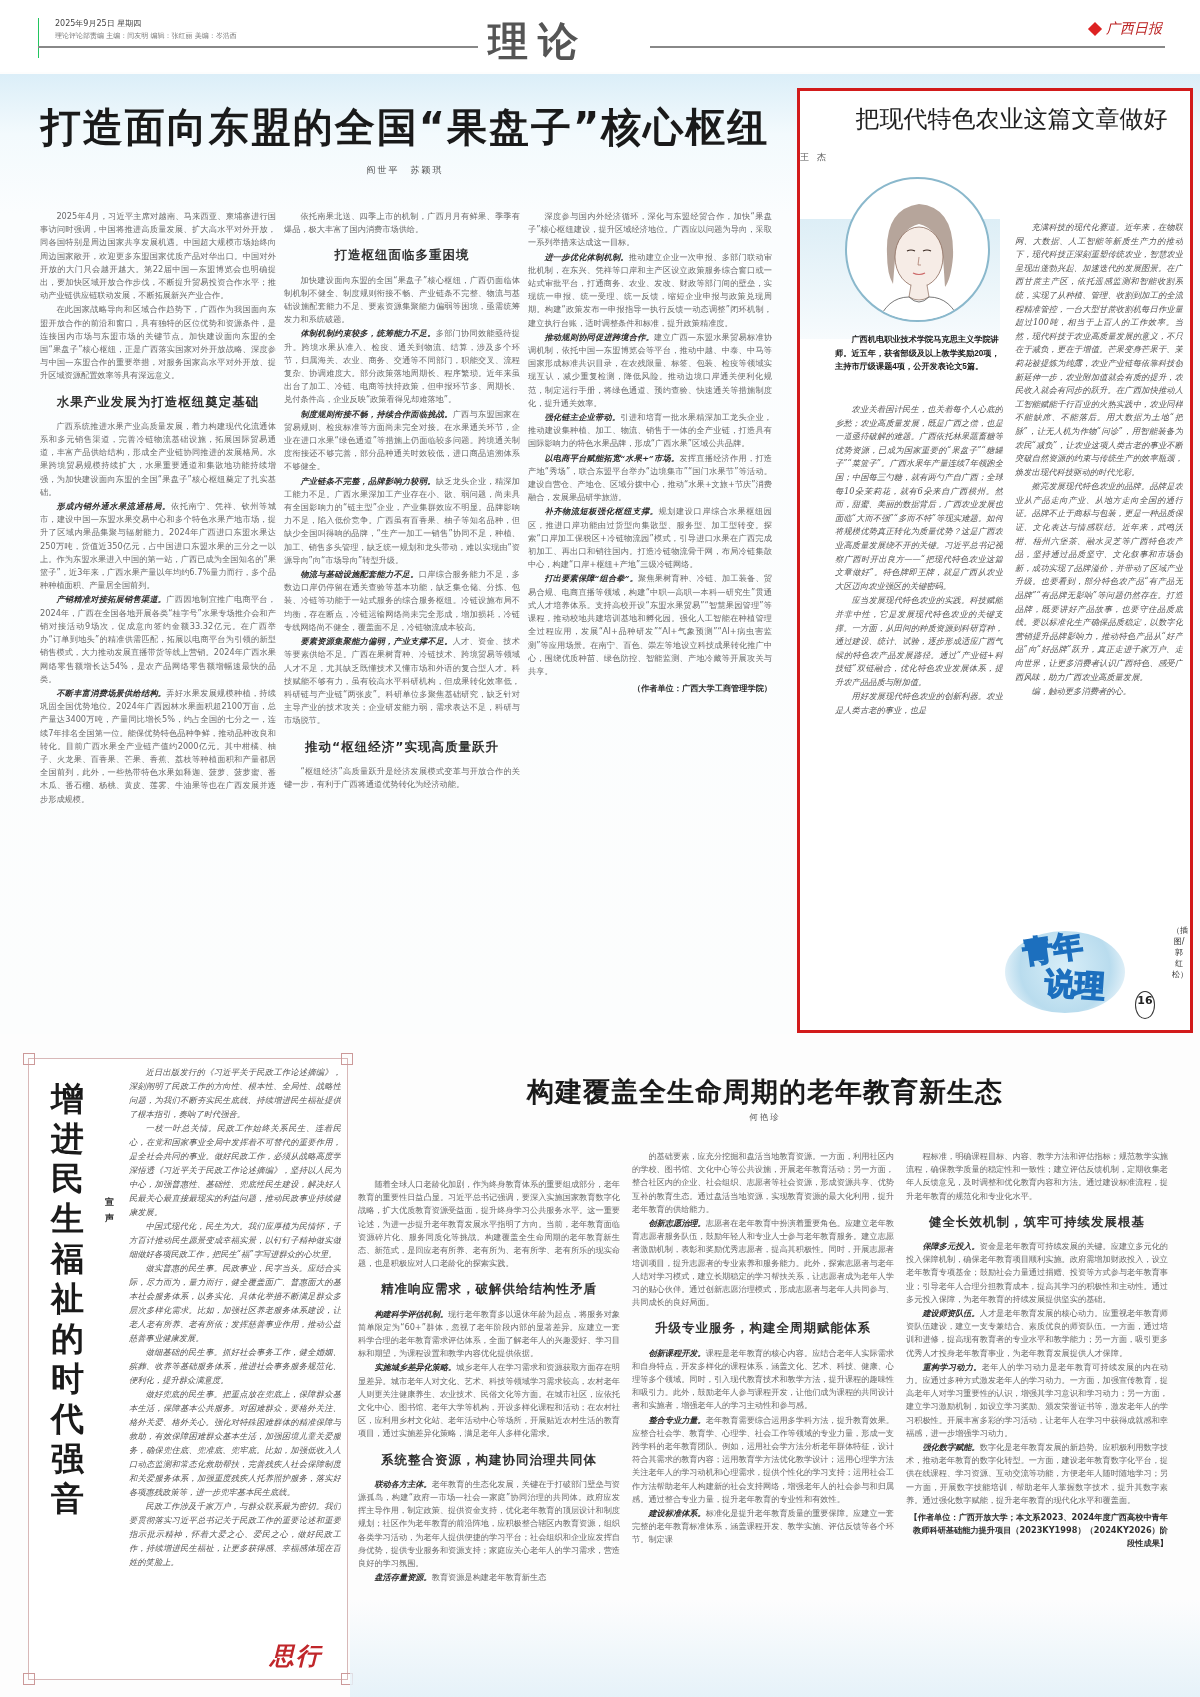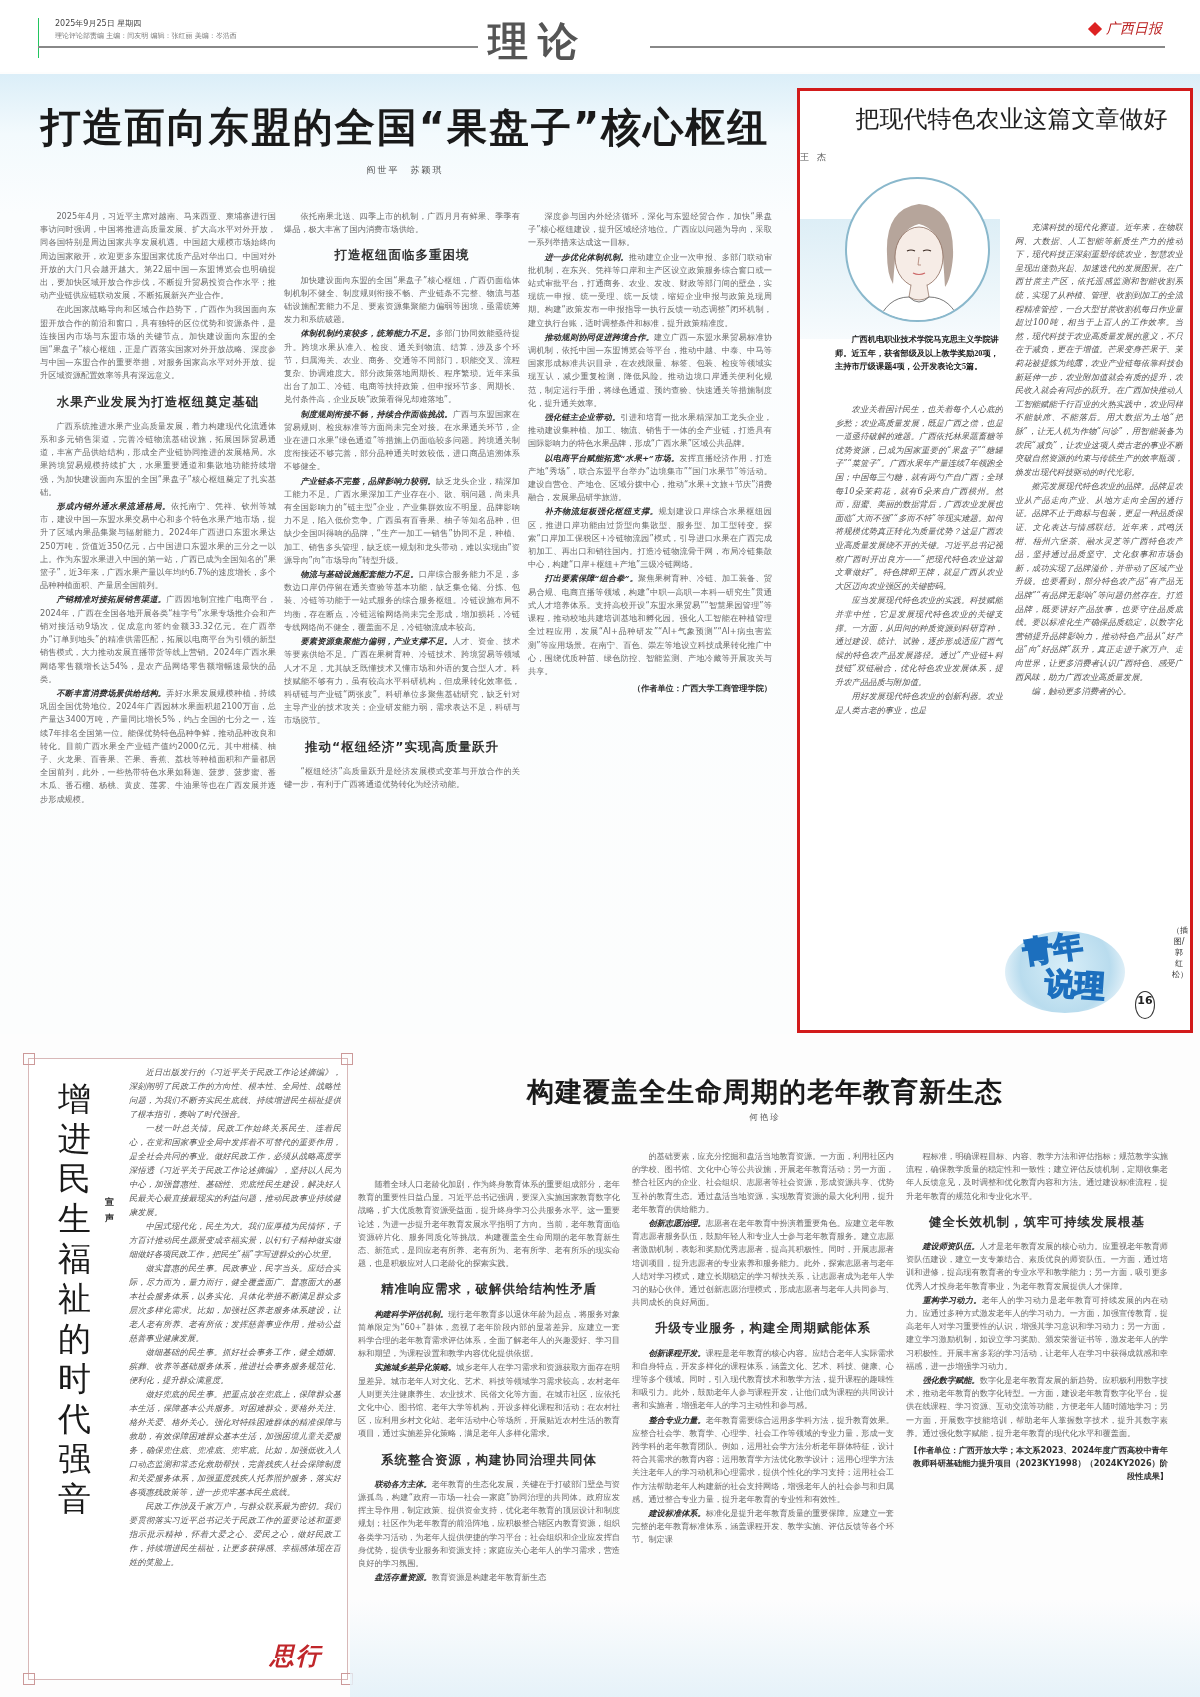--- a/index.html
+++ b/index.html
@@ -31,34 +31,34 @@
   .col p .lead { font-family: "DejaVu Serif", serif; font-style: italic; font-weight: bold; color: #333; }
   .col .subhead { font-family: "DejaVu Sans", sans-serif; font-weight: bold; font-size: 12.5px; color: #333; text-align: center; margin: 12px 0 12px; text-indent: 0; letter-spacing: 1px; }
   .col .credit { text-align: right; font-weight: bold; color: #333; text-indent: 0; margin-top: 4px; }
 
   
   .rbox { position: absolute; left: 797px; top: 88px; width: 396px; height: 945px; border: 3px solid #d21b1b; background: #fff; }
   .rbox .title { position: absolute; left: 0; top: 12px; width: 100%; text-align: center; font-size: 24px; color: #222; font-family: "DejaVu Sans", sans-serif; padding-left: 33px; }
   .rbox .author { position: absolute; left: 0; top: 60px; width: 100%; text-align: left; font-size: 9px; color: #555; letter-spacing: 8px; font-family: "DejaVu Sans", sans-serif; }
   .portrait-wrap { position: absolute; left: 45px; top: 86px; width: 145px; height: 145px; border-radius: 50%; border: 2px solid #8ab8cc; background: #fff; overflow: hidden; }
   .portrait-band { position: absolute; left: 0; top: 128px; width: 200px; height: 120px; background: linear-gradient(180deg, #ddeef6, #f7fbfd); }
-  .bio { position: absolute; left: 35px; top: 242px; width: 165px; font-family: Liberation Serif, serif; font-weight: bold; font-size: 8.2px; line-height: 13.5px; color: #222; text-indent: 2em; }
+  .bio { position: absolute; left: 35px; top: 242px; width: 165px; font-family: Liberation Sans, sans-serif; font-weight: bold; font-size: 8.2px; line-height: 13.5px; color: #222; text-indent: 2em; }
   .rcol { font-family: "DejaVu Serif", serif; font-style: italic; color: #555; font-size: 8.3px; line-height: 13.6px; }
   .badge { position: absolute; left: 1005px; top: 925px; width: 160px; height: 95px; }
   .badge .bg { position: absolute; left: 0; top: 6px; width: 120px; height: 82px; border-radius: 50%; background: radial-gradient(circle at 50% 45%, #d8eef8, #b9dcee 60%, #f1f8fc 90%); }
   .badge .word { position: absolute; font-family: "DejaVu Sans", sans-serif; font-weight: bold; color: #fff; -webkit-text-stroke: 1.5px #1c6fbe; }
   .badge .w1 { left: 18px; top: 4px; font-size: 30px; transform: rotate(-8deg); }
   .badge .w2 { left: 40px; top: 40px; font-size: 30px; transform: rotate(4deg); }
   .badge .num { position: absolute; left: 130px; top: 66px; width: 20px; height: 28px; border-radius: 50%; border: 1.5px solid #333; font-family: "DejaVu Sans", sans-serif; font-size: 11px; font-weight: bold; text-align: center; line-height: 17px; color: #222; }
   .illus { position: absolute; left: 1172px; top: 925px; width: 14px; font-family: "DejaVu Sans", sans-serif; font-size: 8px; color: #333; line-height: 11px; text-align: center; }
 
   
   .lframe { position: absolute; left: 28px; top: 1058px; width: 320px; height: 622px; border: 1px solid #d8b8b8; background: #fff; }
   .lframe .corner { position: absolute; width: 12px; height: 12px; border: 1px solid #c99; }
-  .lframe .vtitle { position: absolute; left: 22px; top: 20px; width: 40px; font-family: "DejaVu Serif", serif; font-weight: normal; font-size: 33px; line-height: 40px; color: #1a1a1a; text-align: right; }
+  .lframe .vtitle { position: absolute; left: 22px; top: 20px; width: 40px; font-family: "DejaVu Serif", serif; font-weight: bold; font-size: 33px; line-height: 40px; color: #1a1a1a; text-align: left; }
   .lframe .vauthor { position: absolute; left: 76px; top: 135px; width: 12px; font-size: 9px; line-height: 16px; color: #333; font-family: "DejaVu Sans", sans-serif; font-weight: bold; }
   .lframe .lcol { position: absolute; left: 100px; top: 6px; width: 212px; font-family: "DejaVu Serif", serif; font-style: italic; font-size: 8.3px; line-height: 14px; color: #555; text-align: justify; overflow: hidden; }
   .lframe .lcol p { text-indent: 2em; }
   .sixing { position: absolute; left: 270px; top: 1640px; font-family: "DejaVu Serif", serif; font-weight: bold; font-size: 24px; color: #c0262a; font-style: italic; letter-spacing: 2px; }
 
   
   .h2 { position: absolute; left: 355px; top: 1074px; width: 820px; text-align: center; font-family: "DejaVu Serif", serif; font-weight: bold; font-size: 27px; color: #1a1a1a; letter-spacing: 1px; }
   .byline2 { position: absolute; left: 355px; top: 1112px; width: 820px; text-align: center; font-size: 8.5px; color: #555; font-family: "DejaVu Sans", sans-serif; letter-spacing: 2px; }
   .bottom-fade { position: absolute; left: 350px; top: 1600px; width: 850px; height: 97px; background: linear-gradient(180deg, rgba(255,255,255,0), #e6f2f9); }
 </style>
@@ -79,21 +79,21 @@
 <div class="top-band"></div>
 
 <h1 class="h1">打造面向东盟的全国“果盘子”核心枢纽</h1>
 <div class="byline1">阎世平　苏颖琪</div>
 
 <div class="col" id="lead-col1" style="left:40px; top:210px; width:236px; height:810px;">
     <p><span>2025年4月，习近平主席对越南、马来西亚、柬埔寨进行国事访问时强调，中国将推进高质量发展、扩大高水平对外开放，同各国特别是周边国家共享发展机遇。中国超大规模市场始终向周边国家敞开，欢迎更多东盟国家优质产品对华出口。中国对外开放的大门只会越开越大。第22届中国—东盟博览会也明确提出，要加快区域开放合作步伐，不断提升贸易投资合作水平；推动产业链供应链联动发展，不断拓展新兴产业合作。</span></p>
     <p><span>在此国家战略导向和区域合作趋势下，广西作为我国面向东盟开放合作的前沿和窗口，具有独特的区位优势和资源条件，是连接国内市场与东盟市场的关键节点。加快建设面向东盟的全国“果盘子”核心枢纽，正是广西落实国家对外开放战略、深度参与中国—东盟合作的重要举措，对服务国家高水平对外开放、提升区域资源配置效率等具有深远意义。</span></p>
     <div class="subhead">水果产业发展为打造枢纽奠定基础</div>
     <p><span>广西系统推进水果产业高质量发展，着力构建现代化流通体系和多元销售渠道，完善冷链物流基础设施，拓展国际贸易通道，丰富产品供给结构，形成全产业链协同推进的发展格局。水果跨境贸易规模持续扩大，水果重要通道和集散地功能持续增强，为加快建设面向东盟的全国“果盘子”核心枢纽奠定了扎实基础。</span></p>
-    <p><span class="lead">形成内销外通水果流通格局。</span><span>依托南宁、凭祥、钦州等城市，建设中国—东盟水果交易中心和多个特色水果产地市场，提升了区域内果品集聚与辐射能力。2024年广西进口东盟水果达250万吨，货值近350亿元，占中国进口东盟水果的三分之一以上。作为东盟水果进入中国的第一站，广西已成为全国知名的“果篮子”，近3年来，广西水果产量以年均约6.7%的速度增长，多个品种种植面积、产量居全国前列。</span></p>
+    <p><span class="lead">形成内销外通水果流通格局。</span><span>依托南宁、凭祥、钦州等城市，建设中国—东盟水果交易中心和多个特色水果产地市场，提升了区域内果品集聚与辐射能力。2024年广西进口东盟水果达250万吨，货值近350亿元，占中国进口东盟水果的三分之一以上。作为东盟水果进入中国的第一站，广西已成为全国知名的“果篮子”，近3年来，广西水果产量以年均约6.7%量力而行，多个品种种植面积、产量居全国前列。</span></p>
     <p><span class="lead">产销精准对接拓展销售渠道。</span><span>广西因地制宜推广电商平台，2024年，广西在全国各地开展各类“桂字号”水果专场推介会和产销对接活动9场次，促成意向签约金额33.32亿元。在广西举办“订单到地头”的精准供需匹配，拓展以电商平台为引领的新型销售模式，大力推动发展直播带货等线上营销。2024年广西水果网络零售额增长达54%，是农产品网络零售额增幅速最快的品类。</span></p>
     <p><span class="lead">不断丰富消费场景供给结构。</span><span>弄好水果发展规模种植，持续巩固全国优势地位。2024年广西园林水果面积超2100万亩，总产量达3400万吨，产量同比增长5%，约占全国的七分之一，连续7年排名全国第一位。能保优势特色品种争鲜，推动品种改良和转化。目前广西水果全产业链产值约2000亿元。其中柑橘、柚子、火龙果、百香果、芒果、香蕉、荔枝等种植面积和产量都居全国前列，此外，一些热带特色水果如释迦、菠萝、菠萝蜜、番木瓜、番石榴、杨桃、黄皮、莲雾、牛油果等也在广西发展并逐步形成规模。</span></p>
   </div>
 <div class="col" id="lead-col2" style="left:284px; top:210px; width:236px; height:810px;">
     <p><span>依托南果北送、四季上市的机制，广西月月有鲜果、季季有爆品，极大丰富了国内消费市场供给。</span></p>
     <div class="subhead">打造枢纽面临多重困境</div>
     <p><span>加快建设面向东盟的全国“果盘子”核心枢纽，广西仍面临体制机制不健全、制度规则衔接不畅、产业链条不完整、物流与基础设施配套能力不足、要素资源集聚能力偏弱等困境，亟需统筹发力和系统破题。</span></p>
     <p><span class="lead">体制机制约束较多，统筹能力不足。</span><span>多部门协同效能亟待提升。跨境水果从准入、检疫、通关到物流、结算，涉及多个环节，归属海关、农业、商务、交通等不同部门，职能交叉、流程复杂、协调难度大。部分政策落地周期长、程序繁琐。近年来虽出台了加工、冷链、电商等扶持政策，但申报环节多、周期长、兑付条件高，企业反映“政策看得见却难落地”。</span></p>
     <p><span class="lead">制度规则衔接不畅，持续合作面临挑战。</span><span>广西与东盟国家在贸易规则、检疫标准等方面尚未完全对接。在水果通关环节，企业在进口水果“绿色通道”等措施上仍面临较多问题。跨境通关制度衔接还不够完善，部分品种通关时效较低，进口商品追溯体系不够健全。</span></p>
     <p><span class="lead">产业链条不完整，品牌影响力较弱。</span><span>缺乏龙头企业，精深加工能力不足。广西水果深加工产业存在小、散、弱问题，尚未具有全国影响力的“链主型”企业，产业集群效应不明显。品牌影响力不足，陷入低价竞争。广西虽有百香果、柚子等知名品种，但缺少全国叫得响的品牌，“生产一加工一销售”协同不足，种植、加工、销售多头管理，缺乏统一规划和龙头带动，难以实现由“资源导向”向“市场导向”转型升级。</span></p>
@@ -185,17 +185,18 @@
     <p><span>的基础要素，应充分挖掘和盘活当地教育资源。一方面，利用社区内的学校、图书馆、文化中心等公共设施，开展老年教育活动；另一方面，整合社区内的企业、社会组织、志愿者等社会资源，形成资源共享、优势互补的教育生态。通过盘活当地资源，实现教育资源的最大化利用，提升老年教育的供给能力。</span></p>
     <p><span class="lead">创新志愿治理。</span><span>志愿者在老年教育中扮演着重要角色。应建立老年教育志愿者服务队伍，鼓励年轻人和专业人士参与老年教育服务。建立志愿者激励机制，表彰和奖励优秀志愿者，提高其积极性。同时，开展志愿者培训项目，提升志愿者的专业素养和服务能力。此外，探索志愿者与老年人结对学习模式，建立长期稳定的学习帮扶关系，让志愿者成为老年人学习的贴心伙伴。通过创新志愿治理模式，形成志愿者与老年人共同参与、共同成长的良好局面。</span></p>
     <div class="subhead">升级专业服务，构建全周期赋能体系</div>
     <p><span class="lead">创新课程开发。</span><span>课程是老年教育的核心内容。应结合老年人实际需求和自身特点，开发多样化的课程体系，涵盖文化、艺术、科技、健康、心理等多个领域。同时，引入现代教育技术和教学方法，提升课程的趣味性和吸引力。此外，鼓励老年人参与课程开发，让他们成为课程的共同设计者和实施者，增强老年人的学习主动性和参与感。</span></p>
     <p><span class="lead">整合专业力量。</span><span>老年教育需要综合运用多学科方法，提升教育效果。应整合社会学、教育学、心理学、社会工作等领域的专业力量，形成一支跨学科的老年教育团队。例如，运用社会学方法分析老年群体特征，设计符合其需求的教育内容；运用教育学方法优化教学设计；运用心理学方法关注老年人的学习动机和心理需求，提供个性化的学习支持；运用社会工作方法帮助老年人构建新的社会支持网络，增强老年人的社会参与和归属感。通过整合专业力量，提升老年教育的专业性和有效性。</span></p>
     <p><span class="lead">建设标准体系。</span><span>标准化是提升老年教育质量的重要保障。应建立一套完整的老年教育标准体系，涵盖课程开发、教学实施、评估反馈等各个环节。制定课</span></p>
   </div>
 <div class="col" style="left:906px; top:1150px; width:262px; height:540px;">
     <p><span>程标准，明确课程目标、内容、教学方法和评估指标；规范教学实施流程，确保教学质量的稳定性和一致性；建立评估反馈机制，定期收集老年人反馈意见，及时调整和优化教育内容和方法。通过建设标准流程，提升老年教育的规范化和专业化水平。</span></p>
     <div class="subhead">健全长效机制，筑牢可持续发展根基</div>
+    <p><span class="lead">保障多元投入。</span><span>资金是老年教育可持续发展的关键。应建立多元化的投入保障机制，确保老年教育项目顺利实施。政府需增加财政投入，设立老年教育专项基金；鼓励社会力量通过捐赠、投资等方式参与老年教育事业；引导老年人合理分担教育成本，提高其学习的积极性和主动性。通过多元投入保障，为老年教育的持续发展提供坚实的基础。</span></p>
     <p><span class="lead">建设师资队伍。</span><span>人才是老年教育发展的核心动力。应重视老年教育师资队伍建设，建立一支专兼结合、素质优良的师资队伍。一方面，通过培训和进修，提高现有教育者的专业水平和教学能力；另一方面，吸引更多优秀人才投身老年教育事业，为老年教育发展提供人才保障。</span></p>
     <p><span class="lead">重构学习动力。</span><span>老年人的学习动力是老年教育可持续发展的内在动力。应通过多种方式激发老年人的学习动力。一方面，加强宣传教育，提高老年人对学习重要性的认识，增强其学习意识和学习动力；另一方面，建立学习激励机制，如设立学习奖励、颁发荣誉证书等，激发老年人的学习积极性。开展丰富多彩的学习活动，让老年人在学习中获得成就感和幸福感，进一步增强学习动力。</span></p>
     <p><span class="lead">强化数字赋能。</span><span>数字化是老年教育发展的新趋势。应积极利用数字技术，推动老年教育的数字化转型。一方面，建设老年教育数字化平台，提供在线课程、学习资源、互动交流等功能，方便老年人随时随地学习；另一方面，开展数字技能培训，帮助老年人掌握数字技术，提升其数字素养。通过强化数字赋能，提升老年教育的现代化水平和覆盖面。</span></p>
     <p class="credit">【作者单位：广西开放大学；本文系2023、2024年度广西高校中青年教师科研基础能力提升项目（2023KY1998）（2024KY2026）阶段性成果】</p>
   </div>
 
 </body></html>

